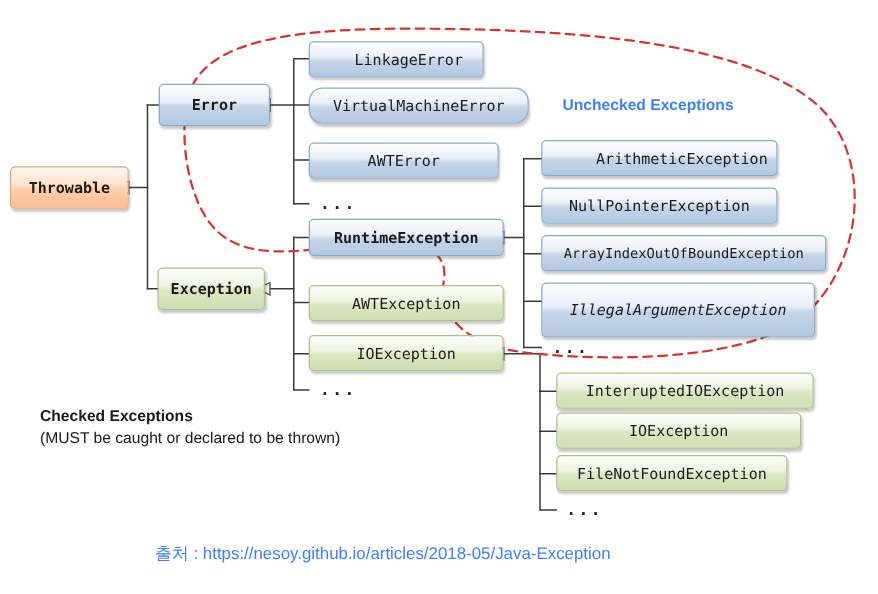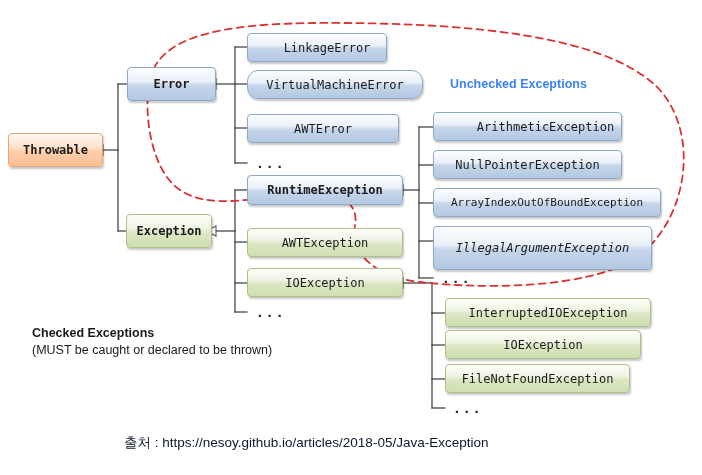--- a/index.html
+++ b/index.html
@@ -57,21 +57,21 @@
   .note .sb{font-size:12.5px;display:block;}
 
   .grouplabel{
     position:absolute;
     font-weight:bold;font-size:12.5px;color:#3b82f6;
     white-space:nowrap;
   }
 
   .caption{
     position:absolute;
-    font-size:13.5px;color:#0f172a;
+    font-size:13.5px;color:#3b82f6;
     white-space:nowrap;
   }
 </style>
 </head>
 <body>
 
 <div id="stage">
 
   <svg id="wires" viewBox="0 0 702 475">
     <defs>

